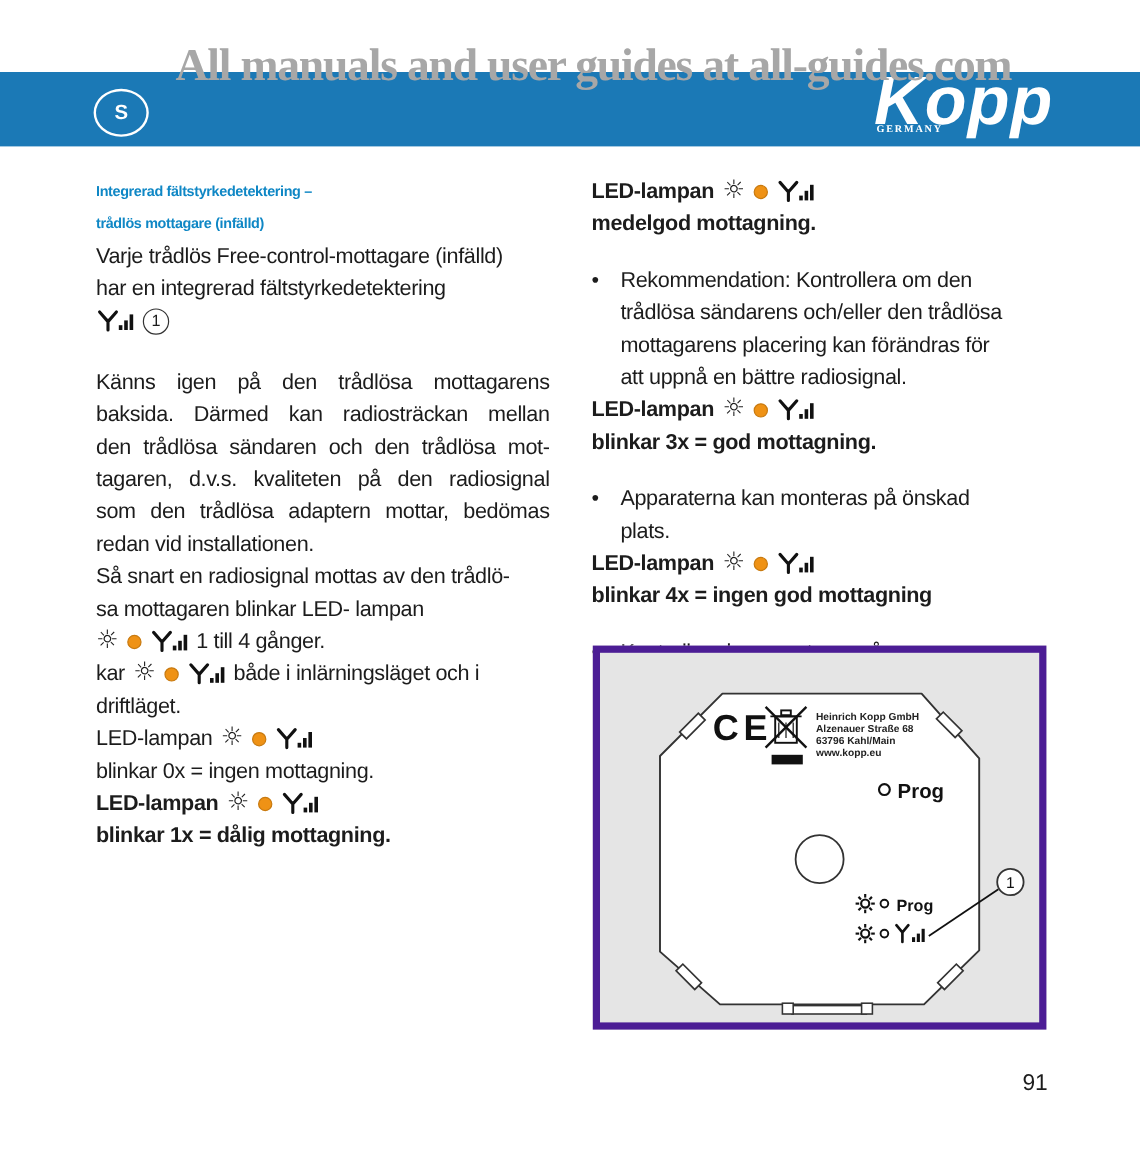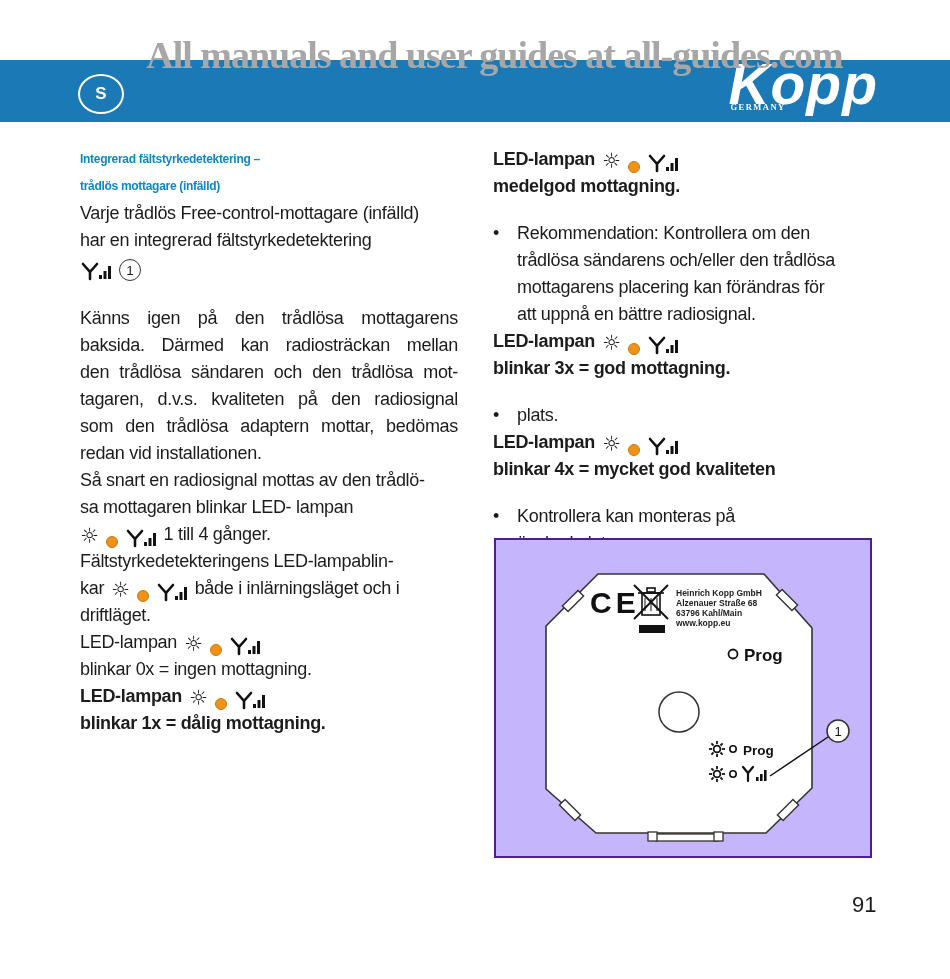--- a/index.html
+++ b/index.html
@@ -25,40 +25,40 @@
   .col-left{left:80px;width:378px;}
   .col-right{left:493px;width:380px;}
   .heading{color:#0f87c5;font-weight:bold;font-size:12px;}
   .ln{display:block;white-space:nowrap;}
   .jline{display:block;text-align:justify;text-align-last:justify;}
   .jline-last{display:block;}
   .b{font-weight:bold;}
   .gap{height:24px;}
 
   
-  .irow{display:flex;align-items:flex-end;gap:7px;white-space:nowrap;height:27px;}
+  .irow{display:flex;align-items:center;gap:7px;white-space:nowrap;height:27px;}
   .sun{display:inline-block;font-family:"DejaVu Sans",sans-serif;font-weight:bold;
        font-size:21px;line-height:1;color:#1c1c1c;transform:translateY(-1px);}
   .sun::before{content:"\263C";}
   .dot{display:inline-block;width:10px;height:10px;border-radius:50%;
        background:#ef9215;border:1.5px solid #c87a10;box-sizing:content-box;}
   .antsvg{display:inline-block;vertical-align:middle;}
   .badge{display:inline-flex;width:20px;height:20px;border:1.6px solid #333;border-radius:50%;
          align-items:center;justify-content:center;font-size:13.5px;letter-spacing:0;}
 
   
   .bullet{display:flex;margin-top:20px;}
   .bmark{width:24px;flex:none;}
   .bmark::before{content:"\2022";}
   .btext{flex:1;}
 
   
   .diagram-frame{position:absolute;left:494px;top:538px;width:378px;height:320px;
-                 border:2px solid #4c1d95;box-sizing:border-box;background:#c4b5fd;}
-  .pagenum{position:absolute;left:852px;top:892px;font-size:22px;}
+                 border:6px solid #4c1d95;box-sizing:border-box;background:#e5e5e5;}
+  .pagenum{position:absolute;left:852px;top:892px;font-size:19px;}
 </style>
 </head>
 <body>
 
 <svg width="0" height="0" style="position:absolute">
   <defs>
     <g id="sym-ant">
       <path d="M3,2 L10,10 M17,2 L10,10 M10,9 L10,17" stroke="#111" stroke-width="2.6" fill="none" stroke-linecap="round"></path>
       <rect x="19" y="13" width="3" height="4" fill="#111"></rect>
       <rect x="23.5" y="9" width="3" height="8" fill="#111"></rect>
@@ -105,21 +105,20 @@
     <span class="ln">sa mottagaren blinkar LED- lampan</span>
     <div class="irow">
       <span class="sun"></span>
       <span class="dot"></span>
       <svg class="antsvg" width="32" height="19" viewBox="0 0 32 19">
           <use href="#sym-ant"></use>
         </svg>
       <span>1 till 4 gånger.</span>
     </div>
 
-    <span class="ln">Fältstyrkedetekteringens LED-lampablin-</span>
     <div class="irow">
       <span>kar</span>
       <span class="sun"></span>
       <span class="dot"></span>
       <svg class="antsvg" width="32" height="19" viewBox="0 0 32 19">
           <use href="#sym-ant"></use>
         </svg>
       <span>både i inlärningsläget och i</span>
     </div>
     <span class="ln">driftläget.</span>
@@ -173,33 +172,34 @@
       <span class="dot"></span>
       <svg class="antsvg" width="32" height="19" viewBox="0 0 32 19">
           <use href="#sym-ant"></use>
         </svg>
     </div>
     <span class="ln b">blinkar 3x = god mottagning.</span>
 
     <div class="bullet">
       <span class="bmark"></span>
       <div class="btext">
+        <span class="ln">Apparaterna kan monteras på önskad</span>
         <span class="ln">plats.</span>
       </div>
     </div>
 
     <div class="irow b">
       <span>LED-lampan</span>
       <span class="sun"></span>
       <span class="dot"></span>
       <svg class="antsvg" width="32" height="19" viewBox="0 0 32 19">
           <use href="#sym-ant"></use>
         </svg>
     </div>
-    <span class="ln b">blinkar 4x = mycket god kvaliteten</span>
+    <span class="ln b">blinkar 4x = ingen god mottagning</span>
 
     <div class="bullet">
       <span class="bmark"></span>
       <div class="btext">
         <span class="ln">Kontrollera kan monteras på</span>
         <span class="ln">önskad plats.</span>
       </div>
     </div>
   </div>
 

